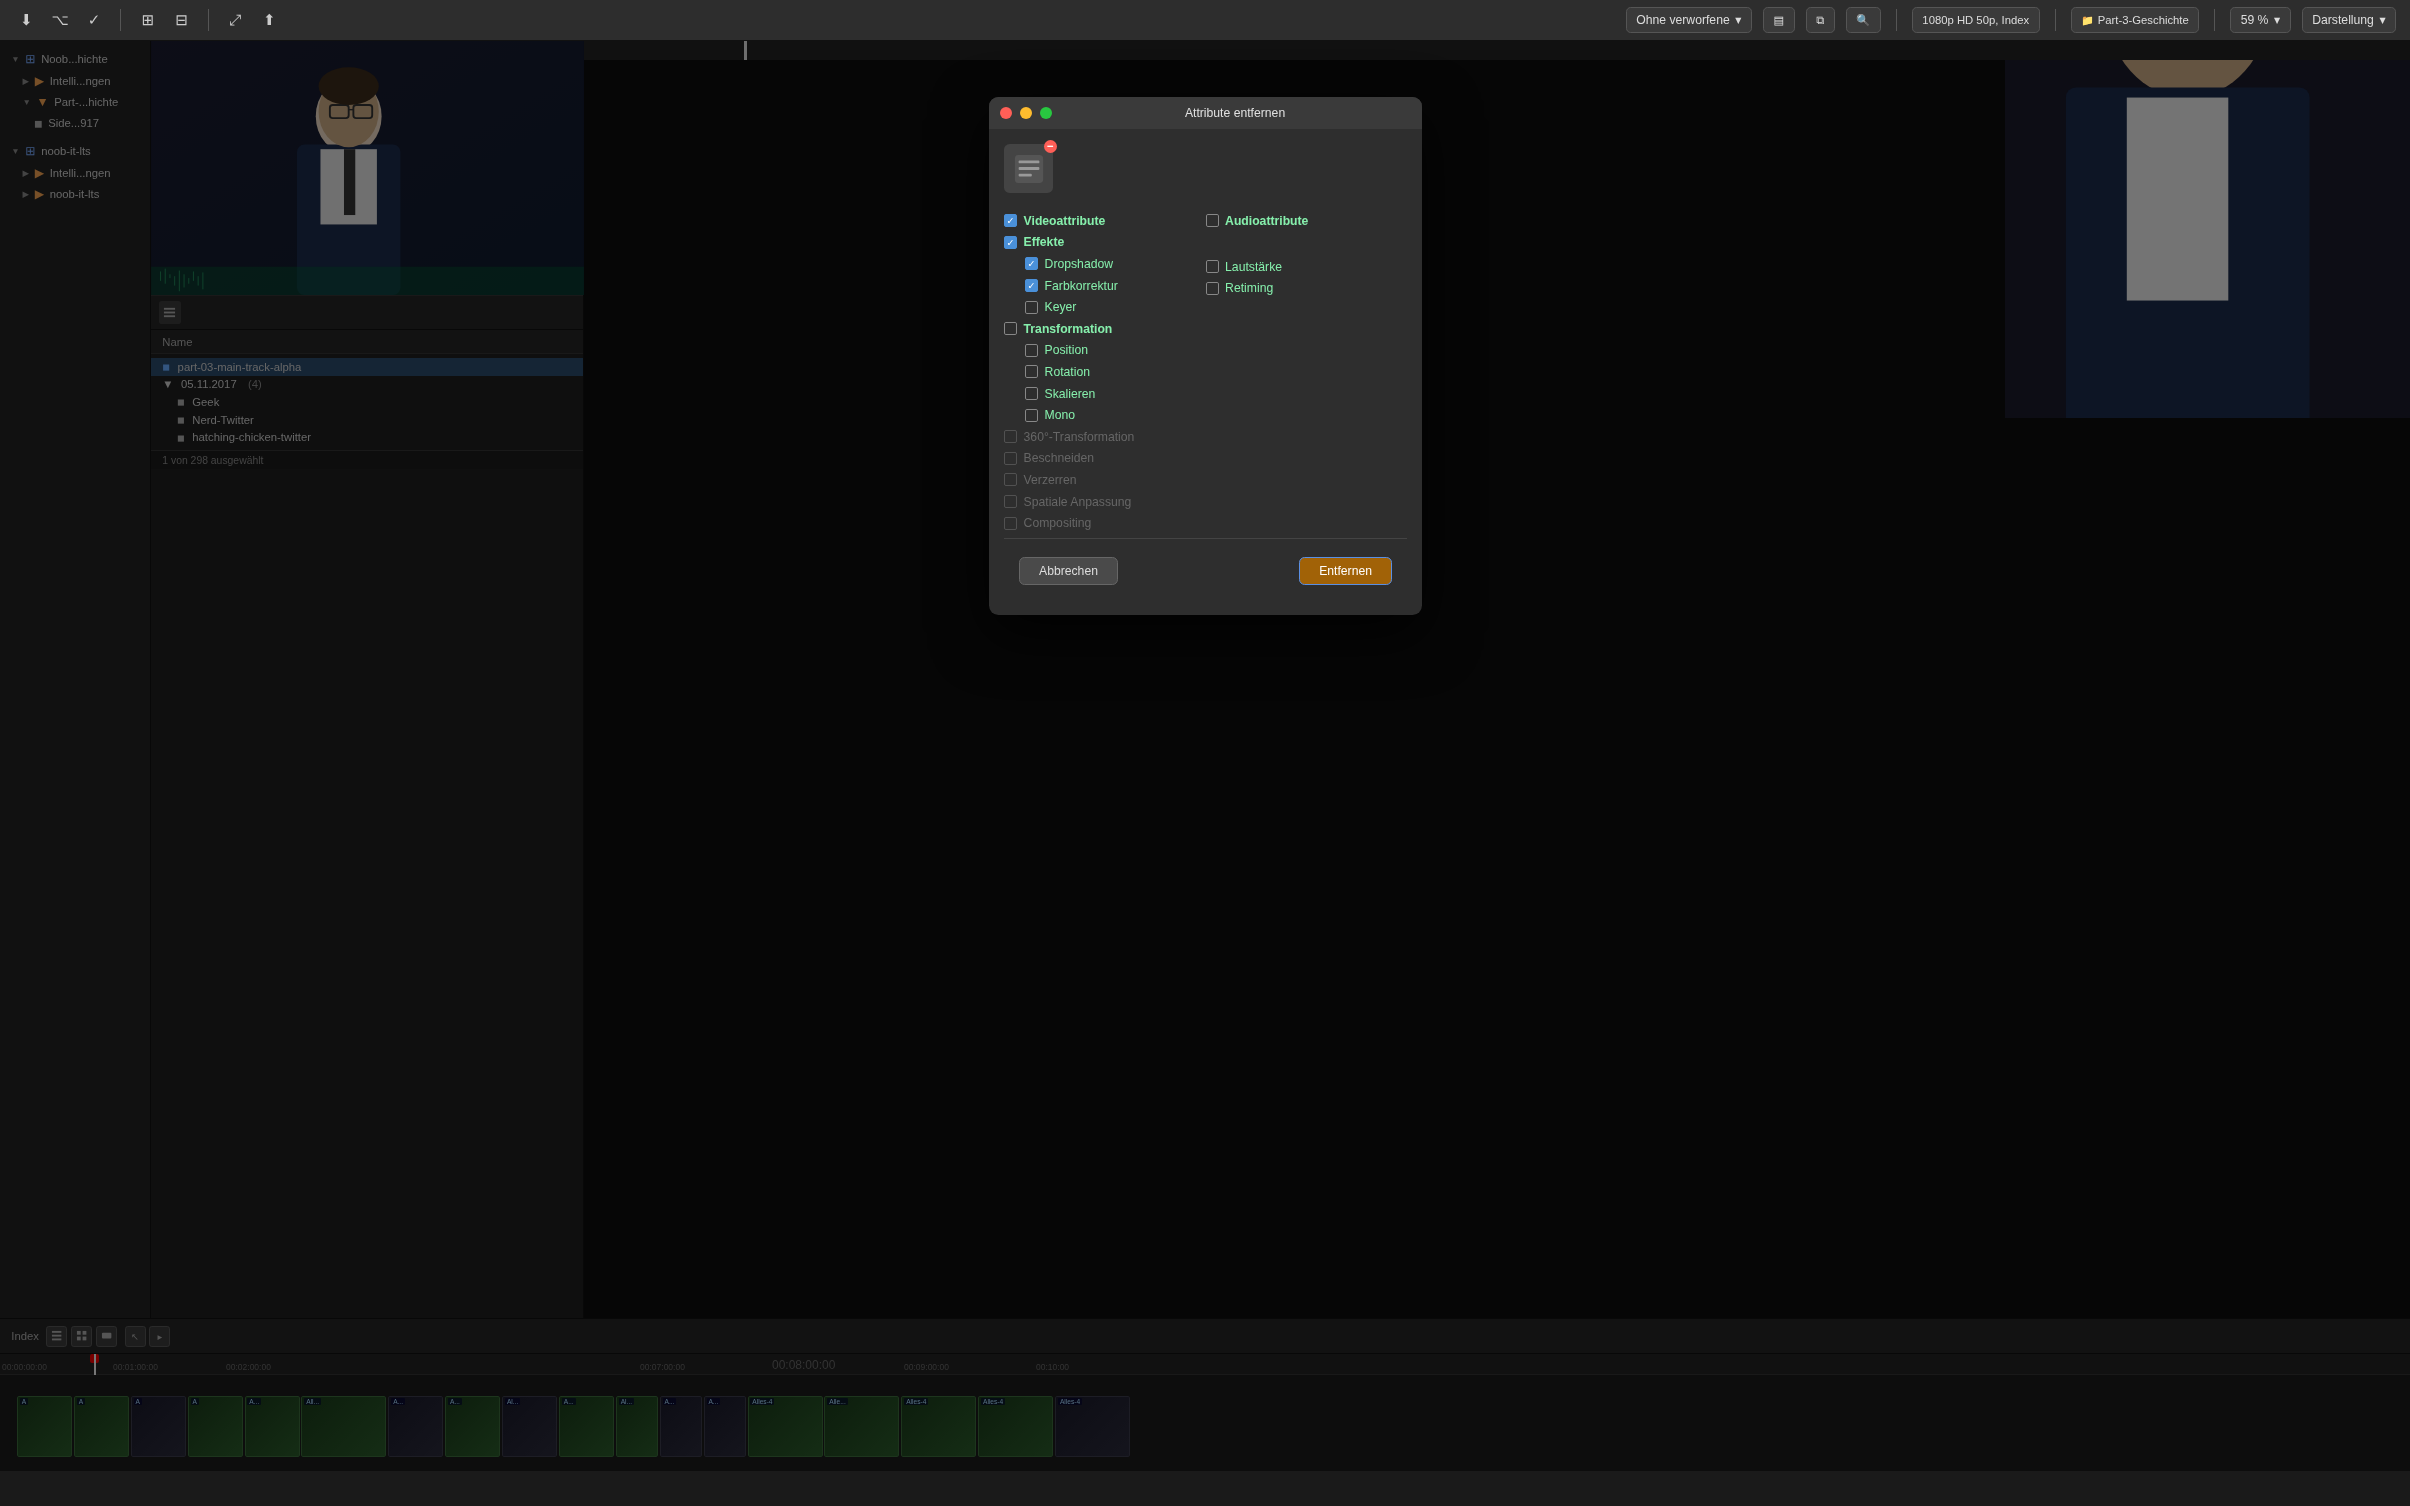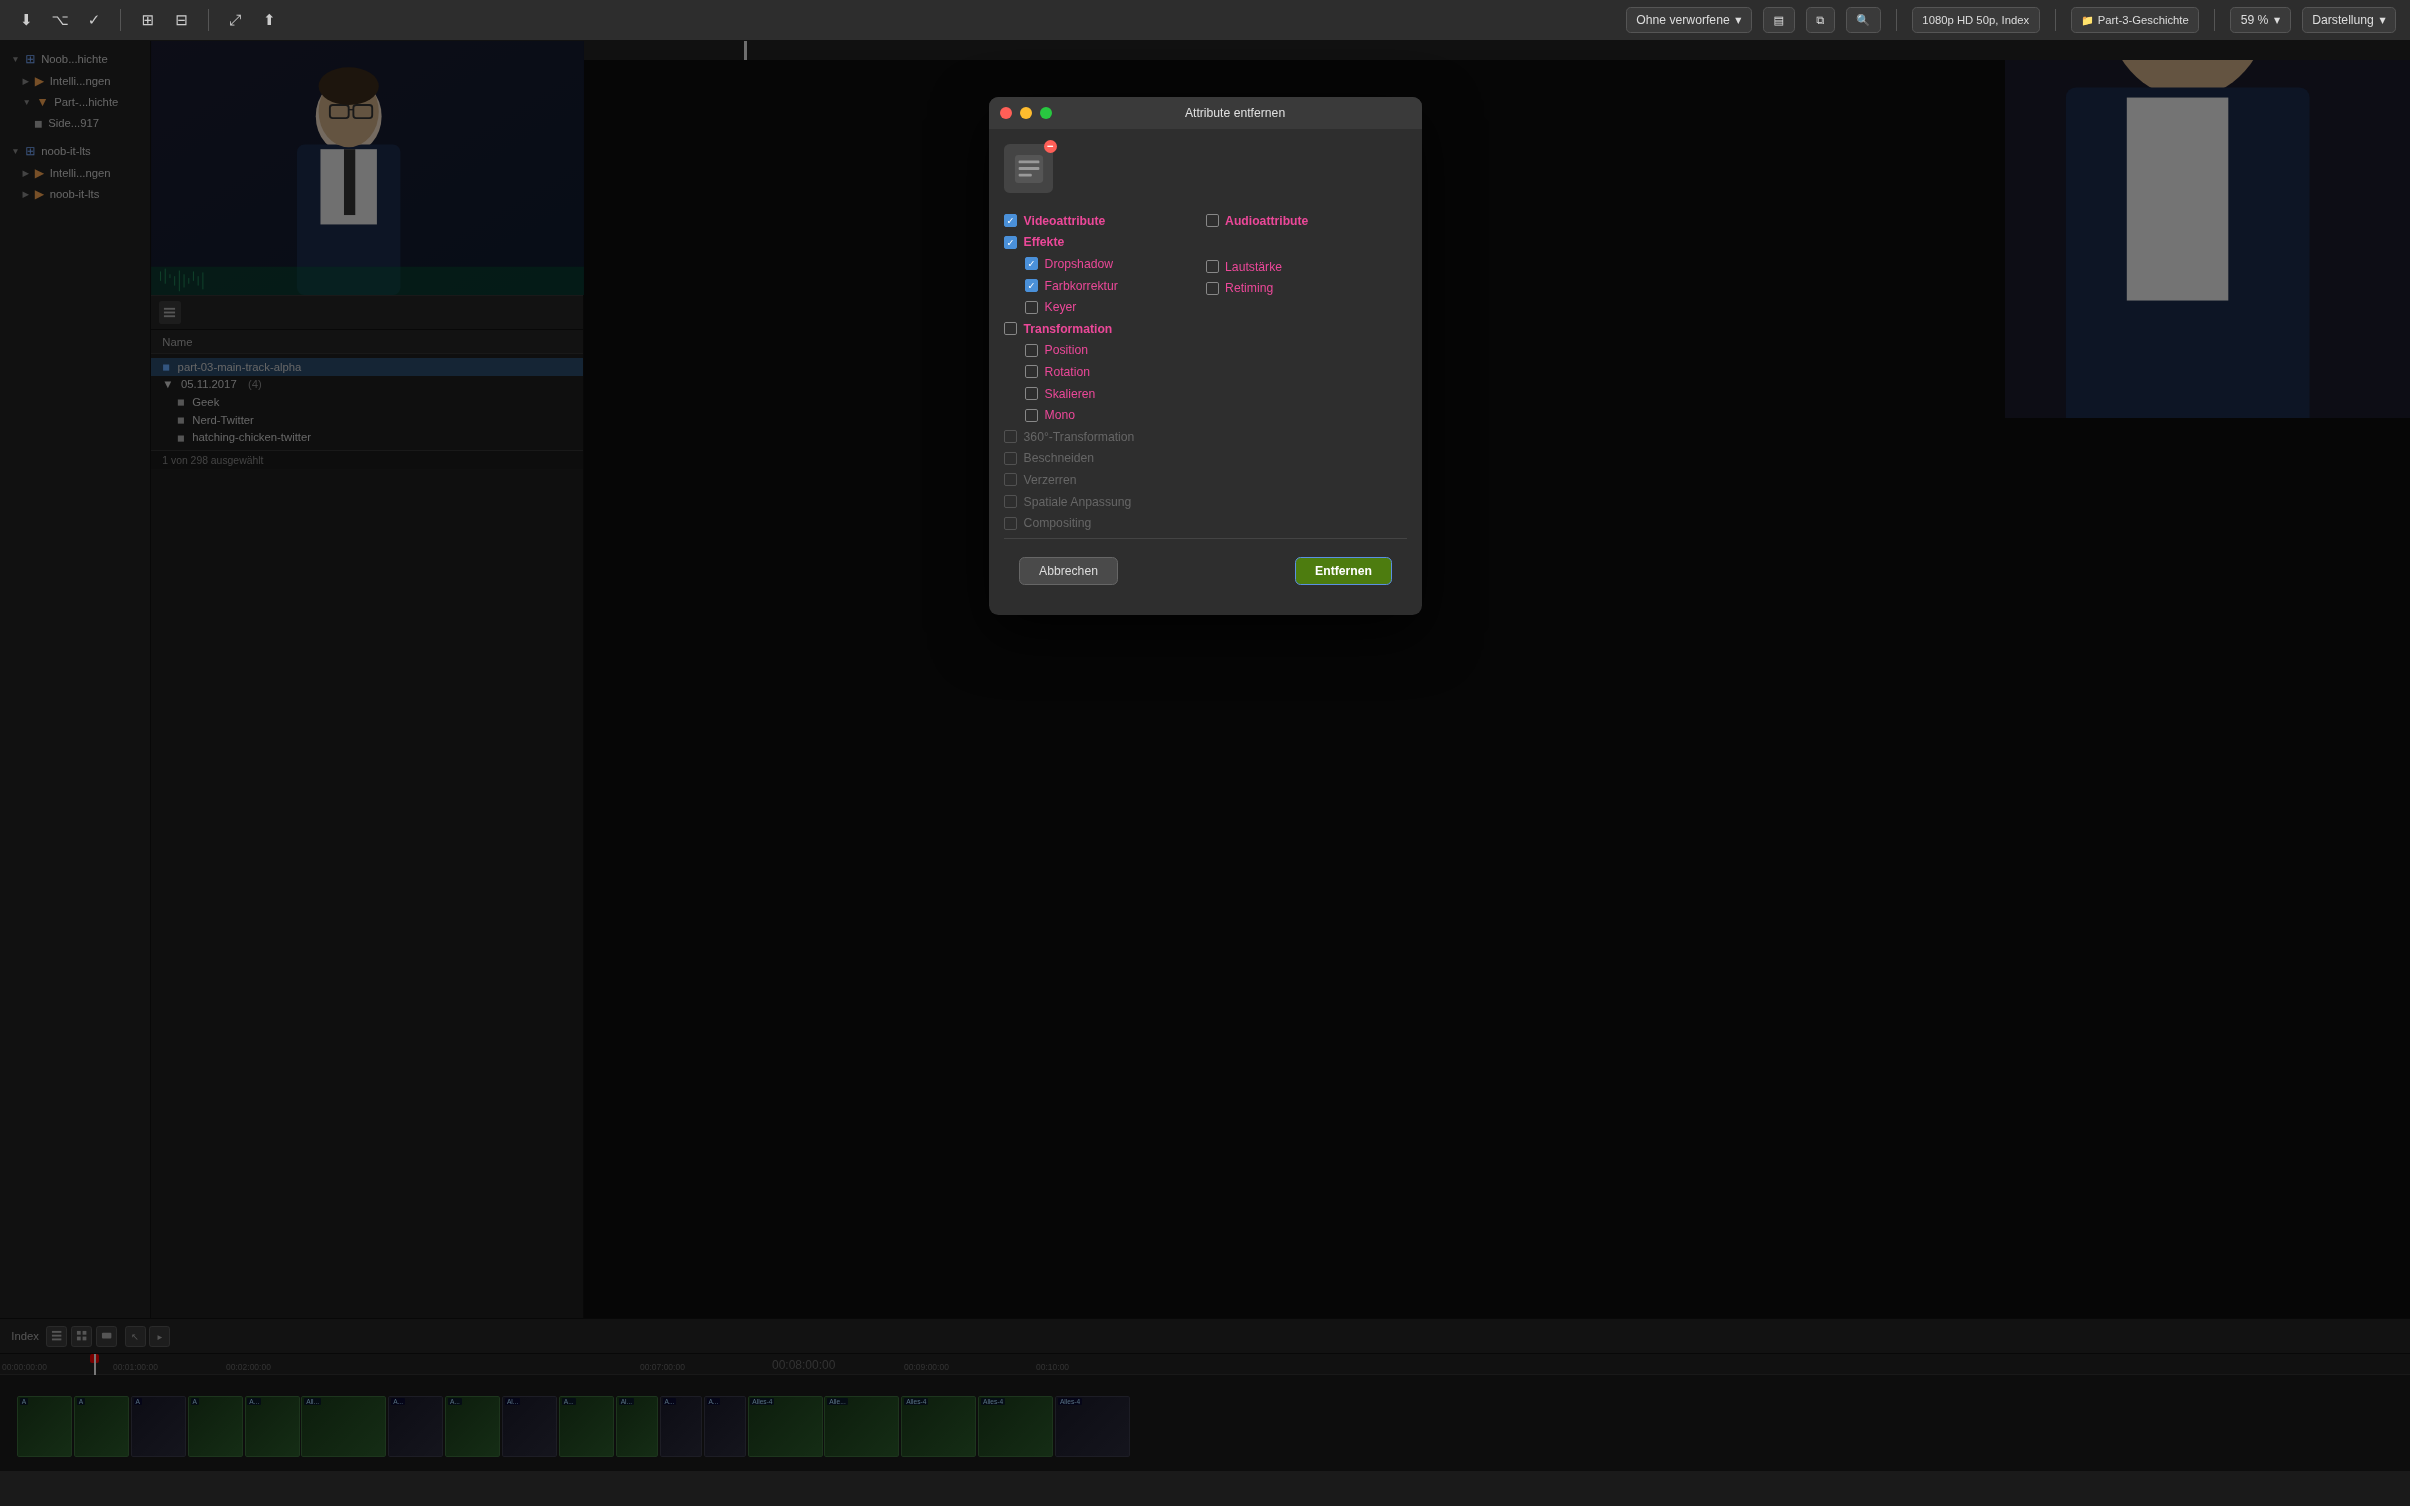--- a/index.html
+++ b/index.html
@@ -236,21 +236,21 @@
     }
     .checkbox-item {
       display: flex;
       align-items: center;
       gap: 6.6px;
       padding: 3.8px 0;
       cursor: pointer;
     }
     .checkbox-item .label {
       font-size: 12.2px;
-      color: #ec4899;
+      color: #86efac;
     }
     .checkbox-item .label.bold {
       font-weight: 600;
       font-size: 12.2px;
     }
     .cb {
       width: 13px;
       height: 13px;
       border: 1.4px solid #888;
       border-radius: 1.9px;
@@ -291,27 +291,27 @@
       padding: 5.6px 19px;
       background: #4a4a4a;
       border: 0.9px solid #666;
       border-radius: 5.6px;
       color: #ddd;
       font-size: 12.2px;
       cursor: pointer;
     }
     .btn-primary {
       padding: 5.6px 19px;
-      background: #4d7c0f;
+      background: #a16207;
       border: 0.9px solid #5a8fe4;
       border-radius: 5.6px;
       color: #fff;
       font-size: 12.2px;
       cursor: pointer;
-      font-weight: 700;
+      font-weight: 400;
     }
 
     
     .thumb-clip {
       width: 55px;
       height: 61px;
       background: linear-gradient(135deg, #1a3a1a 0%, #2a5a2a 100%);
       border: 0.9px solid #3a6a3a;
       border-radius: 1.9px;
       flex-shrink: 0;

